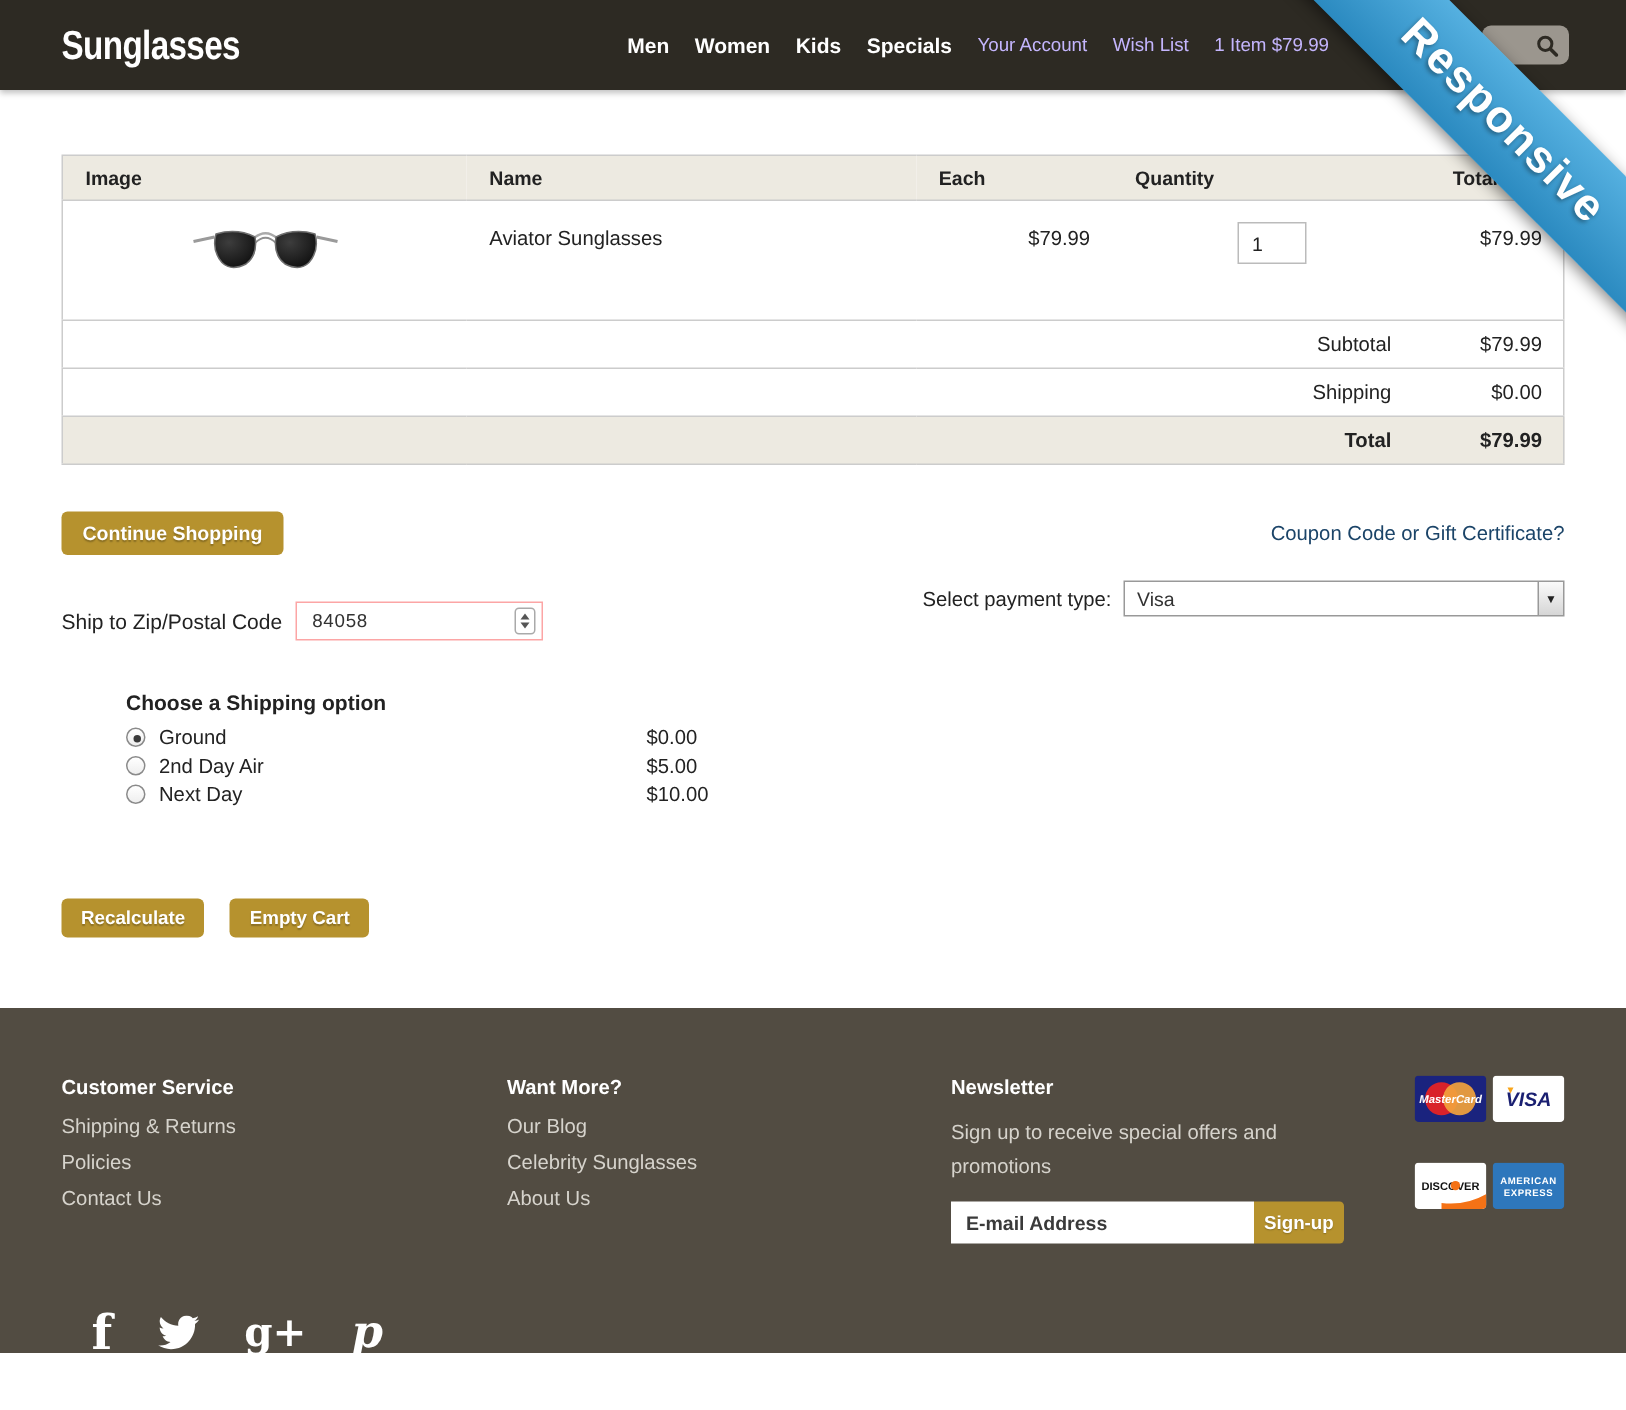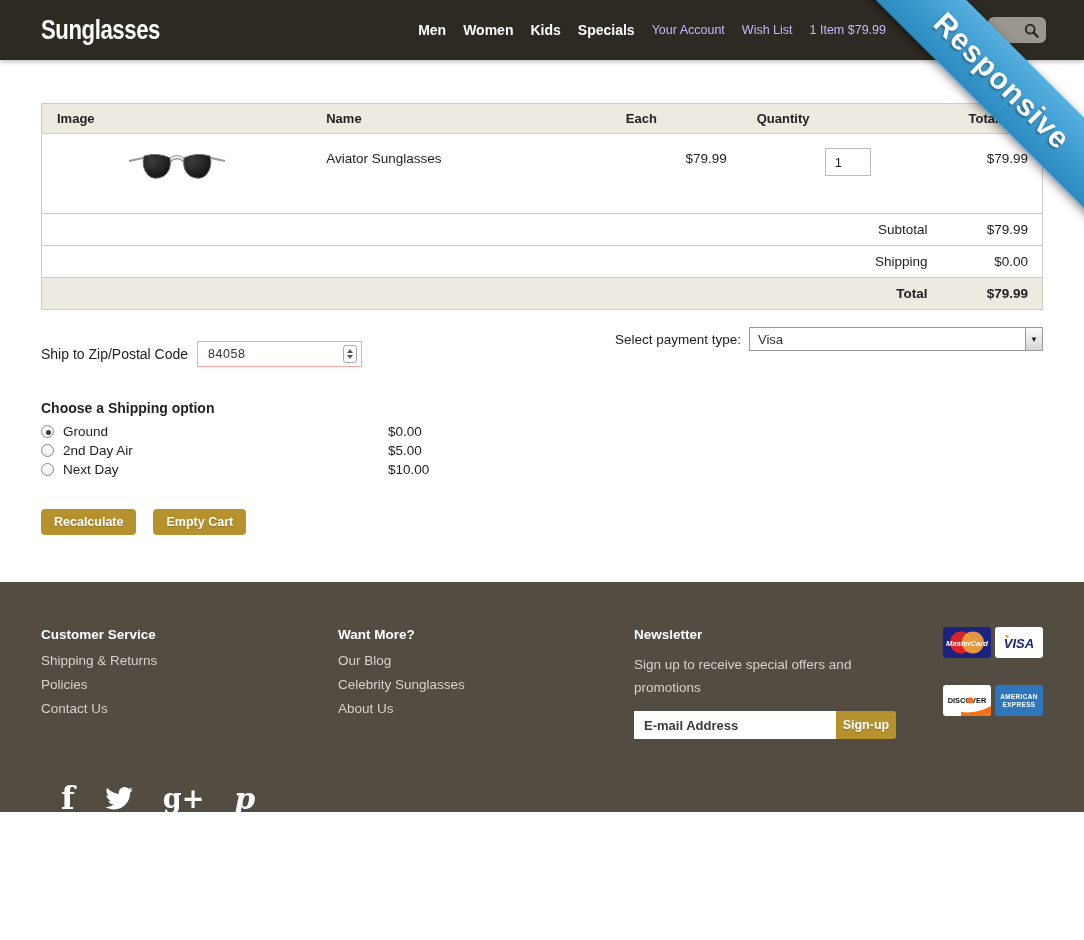--- a/index.html
+++ b/index.html
@@ -91,35 +91,35 @@
   .select {
     width:294px; height:24px; border:1px solid #999; background:#fff;
     display:flex; align-items:center; cursor:pointer; font-size:13px; color:#333;
   }
   .select .sel-val { padding-left:8px; flex:1; }
   .select-btn {
     width:17px; height:100%; border-left:1px solid #999;
     background:linear-gradient(#fafafa,#d6d6d6);
     display:flex; align-items:center; justify-content:center; font-size:8px; color:#222;
   }
-  .row-ship-checkout { margin-top:20px; display:flex; justify-content:space-between; align-items:flex-start; }
+  .row-ship-checkout { margin-top:20px; display:flex; justify-content:space-between; align-items:flex-start;margin-left:43px; }
   .ship-options { margin-top:13px; }
   .ship-title { font-weight:bold; font-size:14px; margin-bottom:6px; }
   .opt { display:flex; align-items:center; height:19px; font-size:13.5px; width:420px; }
   .radio {
     width:13px; height:13px; border:1px solid #8a8a8a; border-radius:50%;
     background:linear-gradient(#fff,#eee); margin-right:9px; position:relative; cursor:pointer; flex:none;
   }
   .radio.checked::after {
     content:""; position:absolute; left:3.5px; top:3.5px; width:5px; height:5px;
     border-radius:50%; background:#3a3a3a;
   }
   .opt-label { width:325px; }
   .opt-price { }
-  .row-recalc { margin-top:30px; display:flex; gap:17px; }
+  .row-recalc { margin-top:60px; display:flex; gap:17px; }
   
   footer { margin-top:47px; height:230px; background:var(--footer_bg,#524c42); padding:45px 41px 0 41px; }
   .fcols { display:flex;gap:47px; }
   .fcol1 { width:251px; } .fcol2 { width:250px; } .fcol3 { width:262px; }
   .fhead { color:#fff; font-weight:bold; font-size:13.5px; margin-bottom:11px; }
   .flink { display:block; color:#d6d3cc; font-size:13.5px; text-decoration:none; margin-bottom:9px; cursor:pointer; }
   .ntext { color:#d6d3cc; font-size:13.5px; line-height:23px; width:240px; }
   .nrow { display:flex; margin-top:12px; }
   .nrow input {
     width:214px; height:28px; border:none; font-family:inherit;
@@ -213,20 +213,24 @@
         <td colspan="4" class="sum-label">Shipping</td>
         <td class="sum-val">$0.00</td>
       </tr>
       <tr class="sum sum-total">
         <td colspan="4" class="sum-label">Total</td>
         <td class="sum-val">$79.99</td>
       </tr>
     </tbody>
   </table>
 
+  <div class="row-actions">
+    <button class="btn btn-sm">Continue Shopping</button>
+    <a class="coupon">Coupon Code or Gift Certificate?</a>
+  </div>
 
   <div class="row-ship-pay">
     <div class="zip-group">
       <span>Ship to Zip/Postal Code</span>
       <span class="numwrap">
         <input value="84058" style="">
         <span class="stepper">
           <span class="tri-up"></span>
           <span class="tri-down"></span>
         </span>

